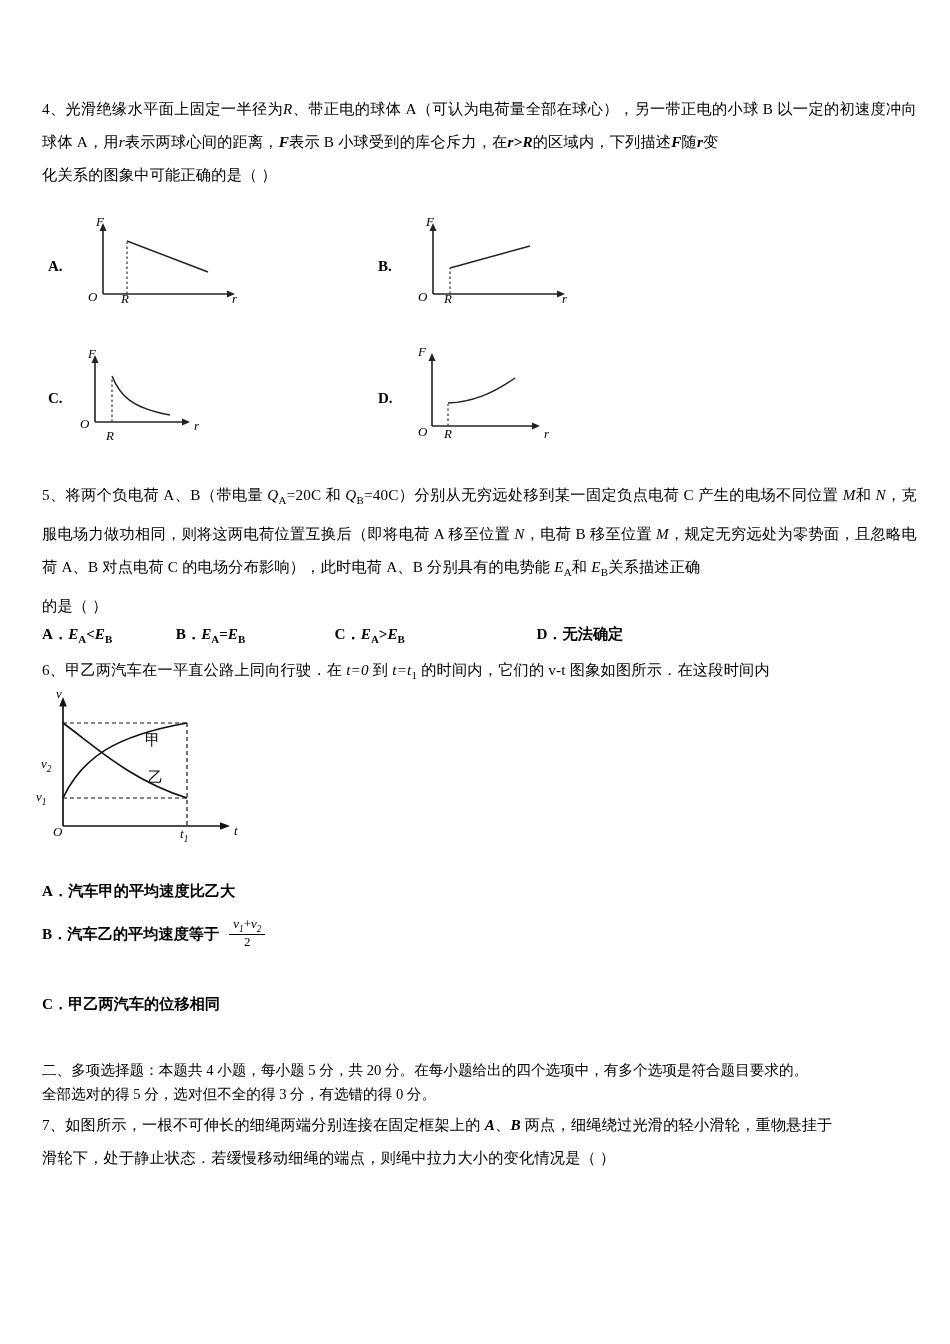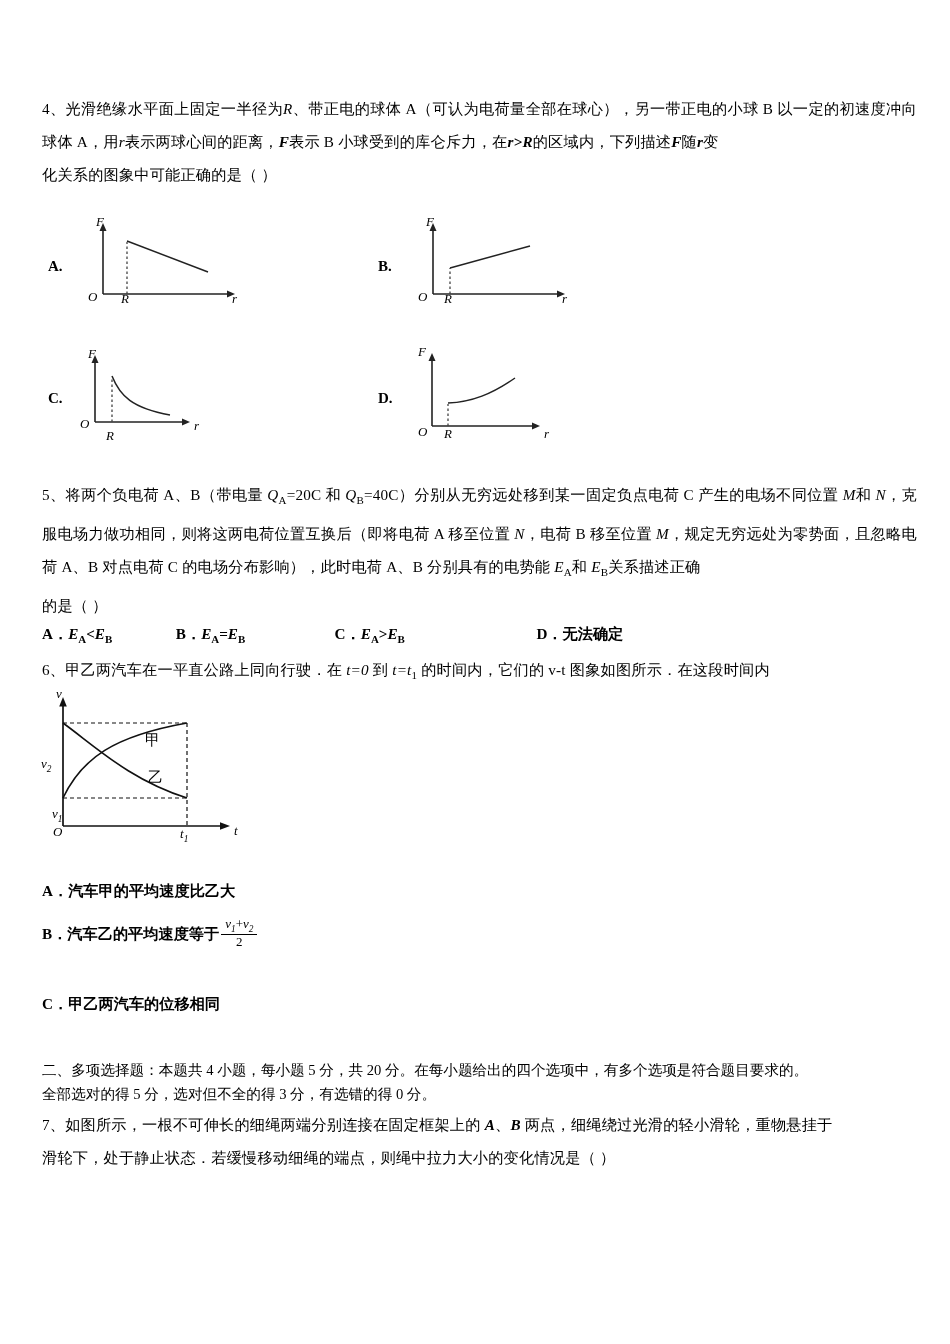--- a/index.html
+++ b/index.html
@@ -71,21 +71,21 @@
     font-size: 15px;
     font-family: "DejaVu Sans", sans-serif;
   }
 
   .frac {
     display: inline-block;
     vertical-align: middle;
     text-align: center;
     font-size: 13px;
     line-height: 1.15;
-    margin: 0 2px;
+    margin: 0 10px;
     position: relative;
     top: -2px;
   }
   .frac .num { display: block; padding: 0 4px; font-style: italic; }
   .frac .den { display: block; border-top: 1.3px solid #000; padding: 0 4px; }
 
   .section-note {
     font-size: 14.6px;
     line-height: 24px;
     width: 880px;
@@ -212,21 +212,21 @@
       <line x1="29" y1="108" x2="153" y2="108" stroke="#111" stroke-width="1.2" stroke-dasharray="4,3"></line>
 
       <line x1="153" y1="33" x2="153" y2="136" stroke="#111" stroke-width="1.2" stroke-dasharray="4,3"></line>
 
       <path d="M29,108 C48,68 80,46 153,33" stroke="#111" stroke-width="1.6" fill="none"></path>
 
       <path d="M29,33 C62,57 96,90 153,108" stroke="#111" stroke-width="1.6" fill="none"></path>
     </svg>
     <div class="vt-label" style="left:22px; top:-4px;">v</div>
     <div class="vt-label" style="left:7px; top:24px;margin-top:42px;"><span>v</span><sub>2</sub></div>
-    <div class="vt-label" style="left:18px; top:99px;margin-top:17px;"><span>v</span><sub>1</sub></div>
+    <div class="vt-label" style="left:2px; top:99px;"><span>v</span><sub>1</sub></div>
     <div class="vt-label" style="left:19px; top:134px;">O</div>
     <div class="vt-label" style="left:146px; top:136px;"><span>t</span><sub>1</sub></div>
     <div class="vt-label" style="left:200px; top:133px;">t</div>
     <div class="vt-cn" style="left:111px; top:41px;">甲</div>
     <div class="vt-cn" style="left:114px; top:78px;">乙</div>
   </div>
 
   <div class="q-block choice-row" style="left:42px; top:875px; width:878px;">
     <span class="choice-label">A．</span><span class="bd">汽车甲的平均速度比乙大</span>
   </div>

